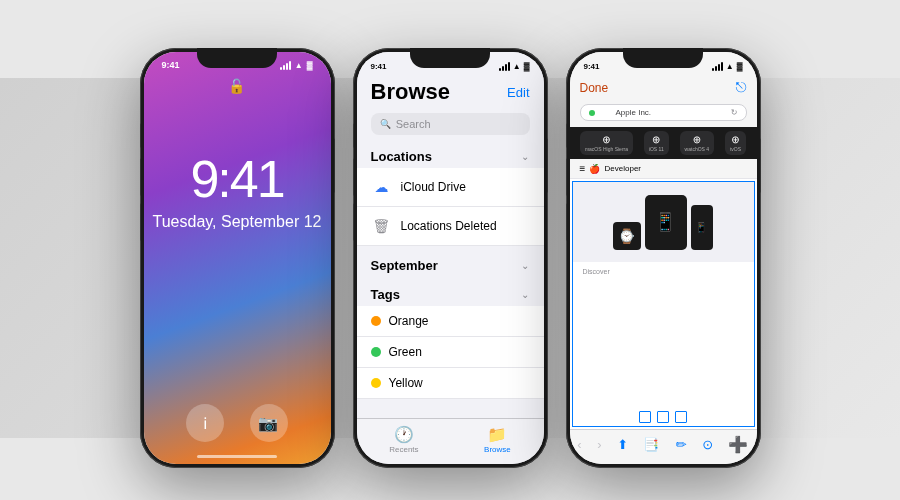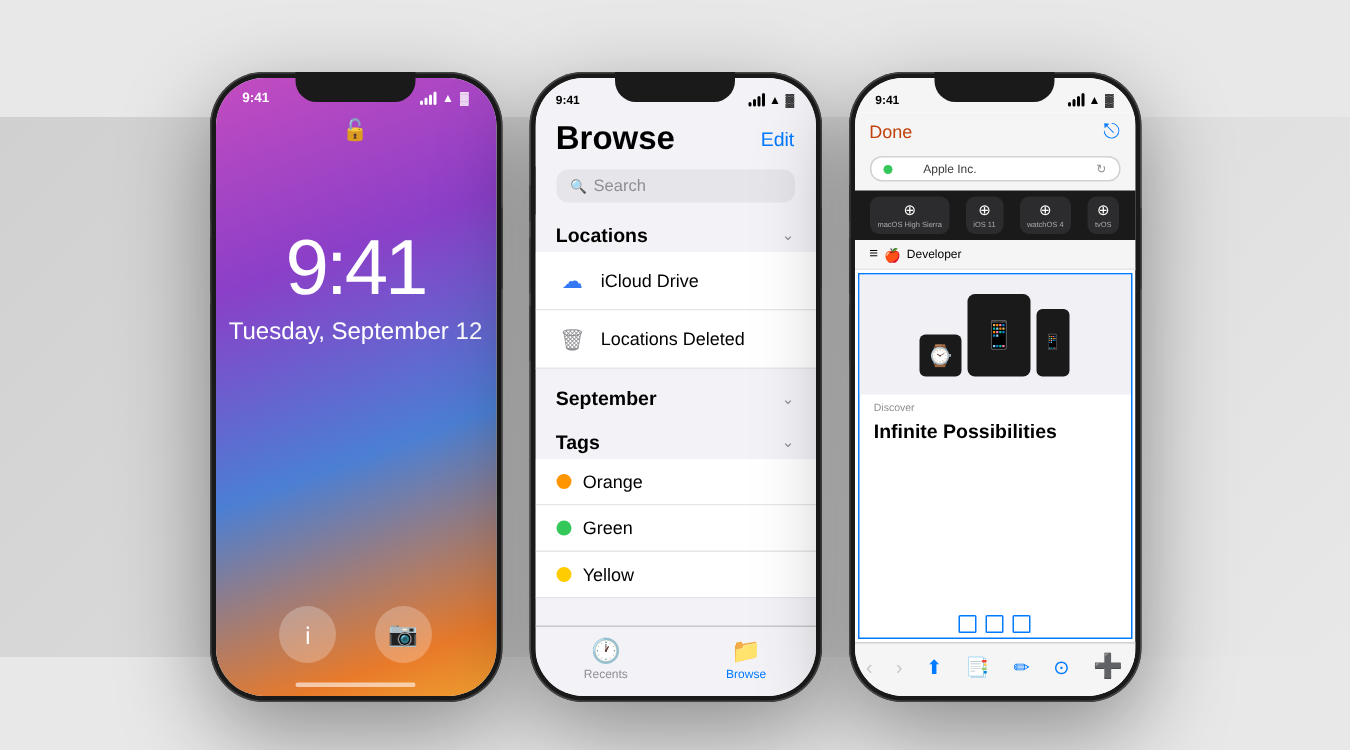--- a/index.html
+++ b/index.html
@@ -694,21 +694,20 @@
               </div>
               <div style="width:42px;height:55px;background:#1a1a1a;border-radius:5px;display:flex;align-items:center;justify-content:center;">
                 <span style="font-size:18px;">📱</span>
               </div>
               <div style="width:22px;height:45px;background:#1a1a1a;border-radius:4px;display:flex;align-items:center;justify-content:center;">
                 <span style="font-size:10px;">📱</span>
               </div>
             </div>
           </div>
           <div class="web-discover">Discover</div>
-          <div class="web-infinite">Infinite Possibilities</div>
 
           <div style="position:absolute;bottom:3px;left:50%;transform:translateX(-50%);display:flex;gap:6px;">
             <div style="width:12px;height:12px;border:1.5px solid #007aff;border-radius:1px;background:white;"></div>
             <div style="width:12px;height:12px;border:1.5px solid #007aff;border-radius:1px;background:white;"></div>
             <div style="width:12px;height:12px;border:1.5px solid #007aff;border-radius:1px;background:white;"></div>
           </div>
         </div>
         <div class="web-bottom-bar">
           <span class="web-tool-disabled">‹</span>
           <span class="web-tool-disabled">›</span>

